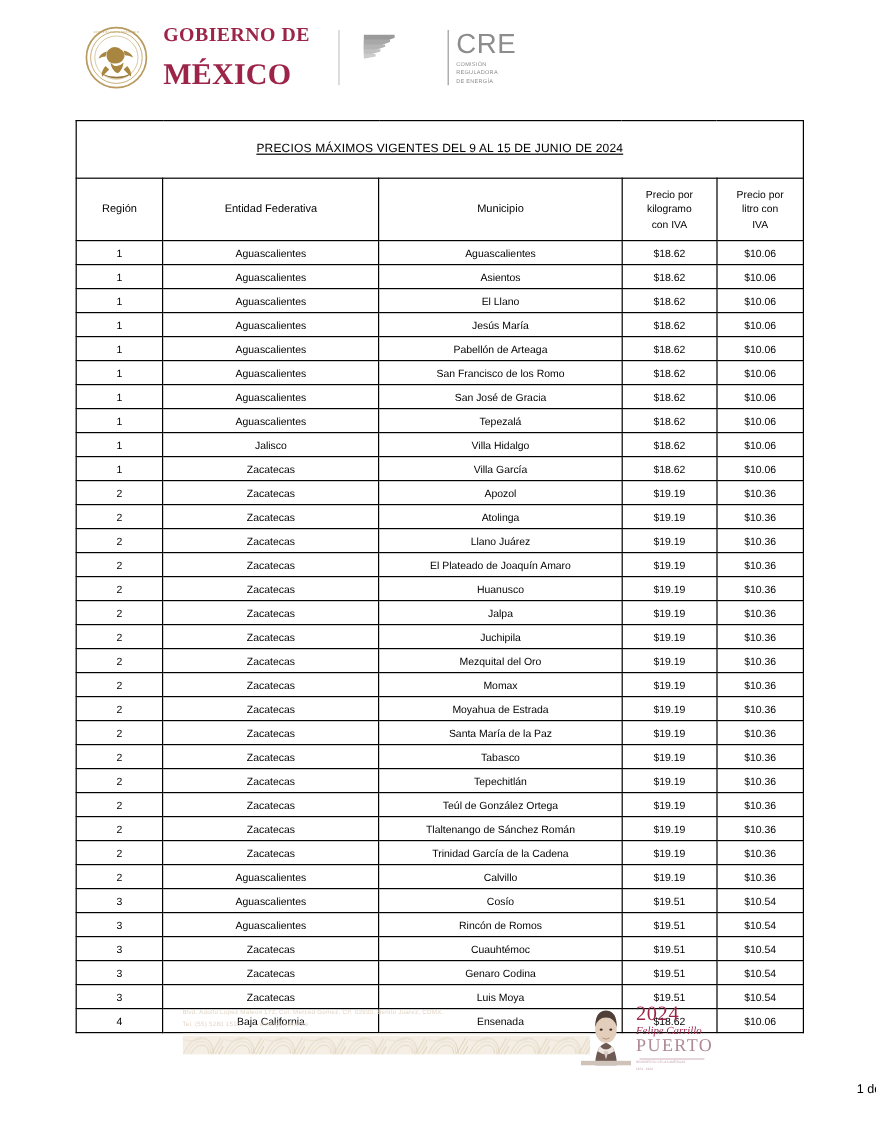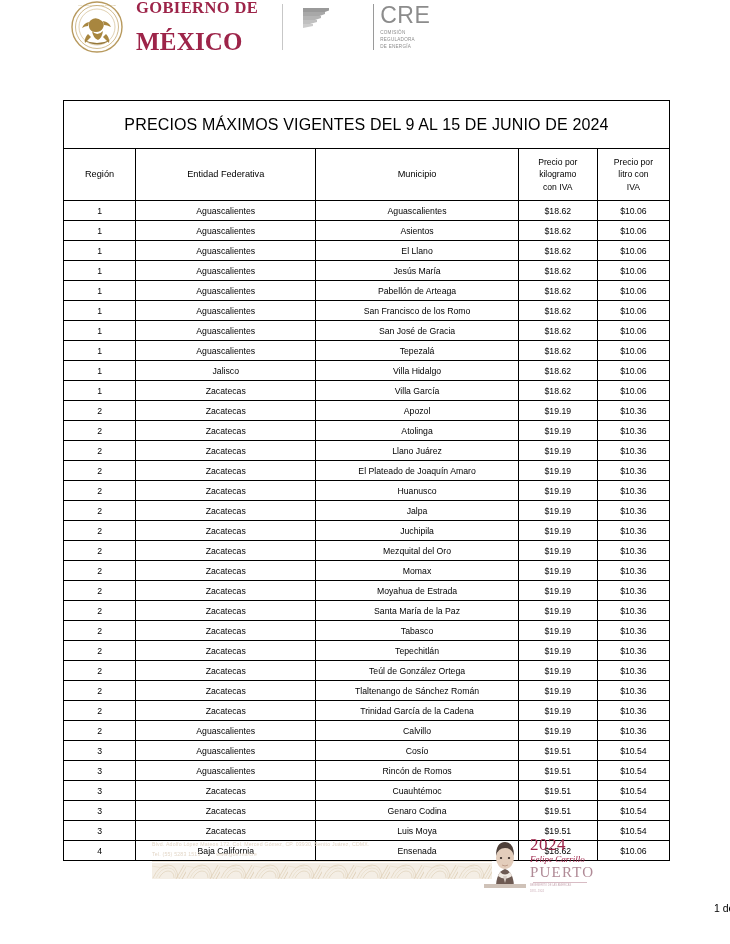--- a/index.html
+++ b/index.html
@@ -16,21 +16,21 @@
   }
 
   
   .header-bar {
     position: absolute;
     left: 0;
     top: 0;
     width: 730px;
     height: 96px;
     display: flex;
-    align-items: flex-start;
+    align-items: center;
   }
   .logo-group {
     display: flex;
     align-items: center;
     margin-left: 70px;
   }
   .eagle-emblem {
     width: 54px;
     height: 54px;
     position: relative;
@@ -107,23 +107,24 @@
   .price-table td, .price-table th {
     border: 1px solid #000000;
     padding: 0;
     text-align: center;
     vertical-align: middle;
     color: #000000;
     font-weight: normal;
   }
   .title-cell {
     height: 47px;
-    font-size: 16px;
+    font-size: 10px;
     font-weight: bold;
     letter-spacing: 0.15px;
+    text-decoration: underline;
   }
   .head-cell {
     height: 51px;
     font-size: 9.2px;
     line-height: 1.45;
   }
   .head-cell.narrow {
     font-size: 8.6px;
   }
   .data-row td {

